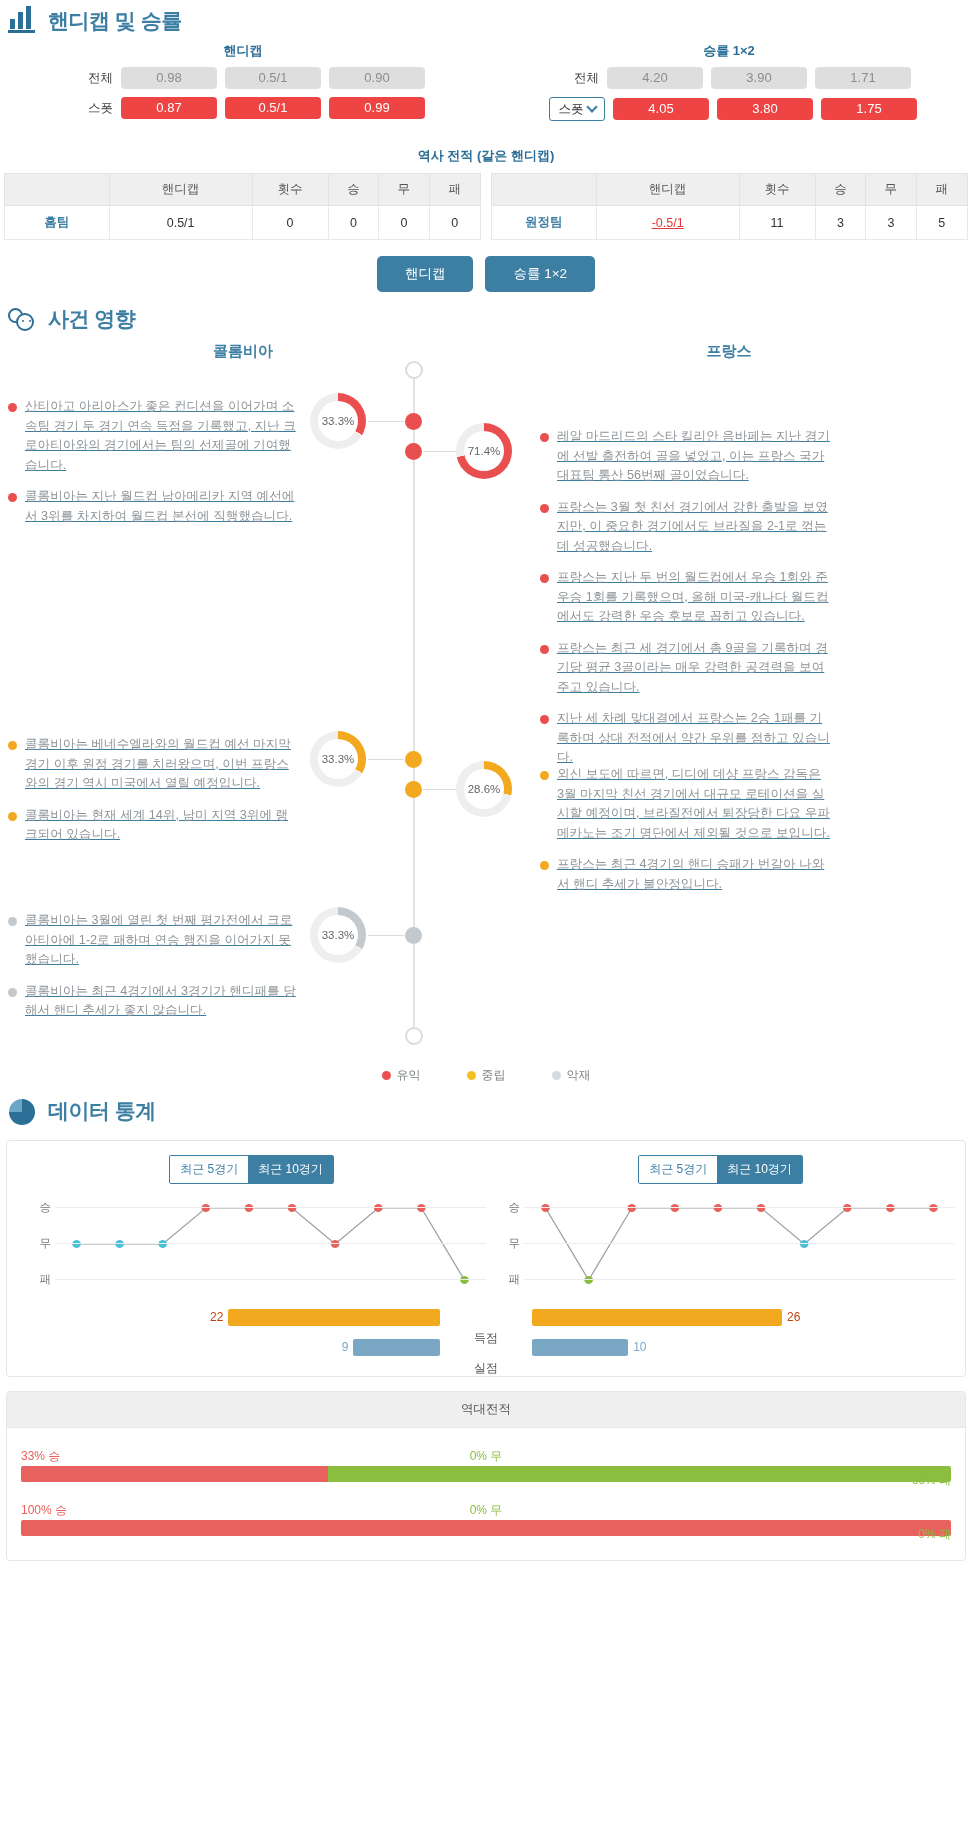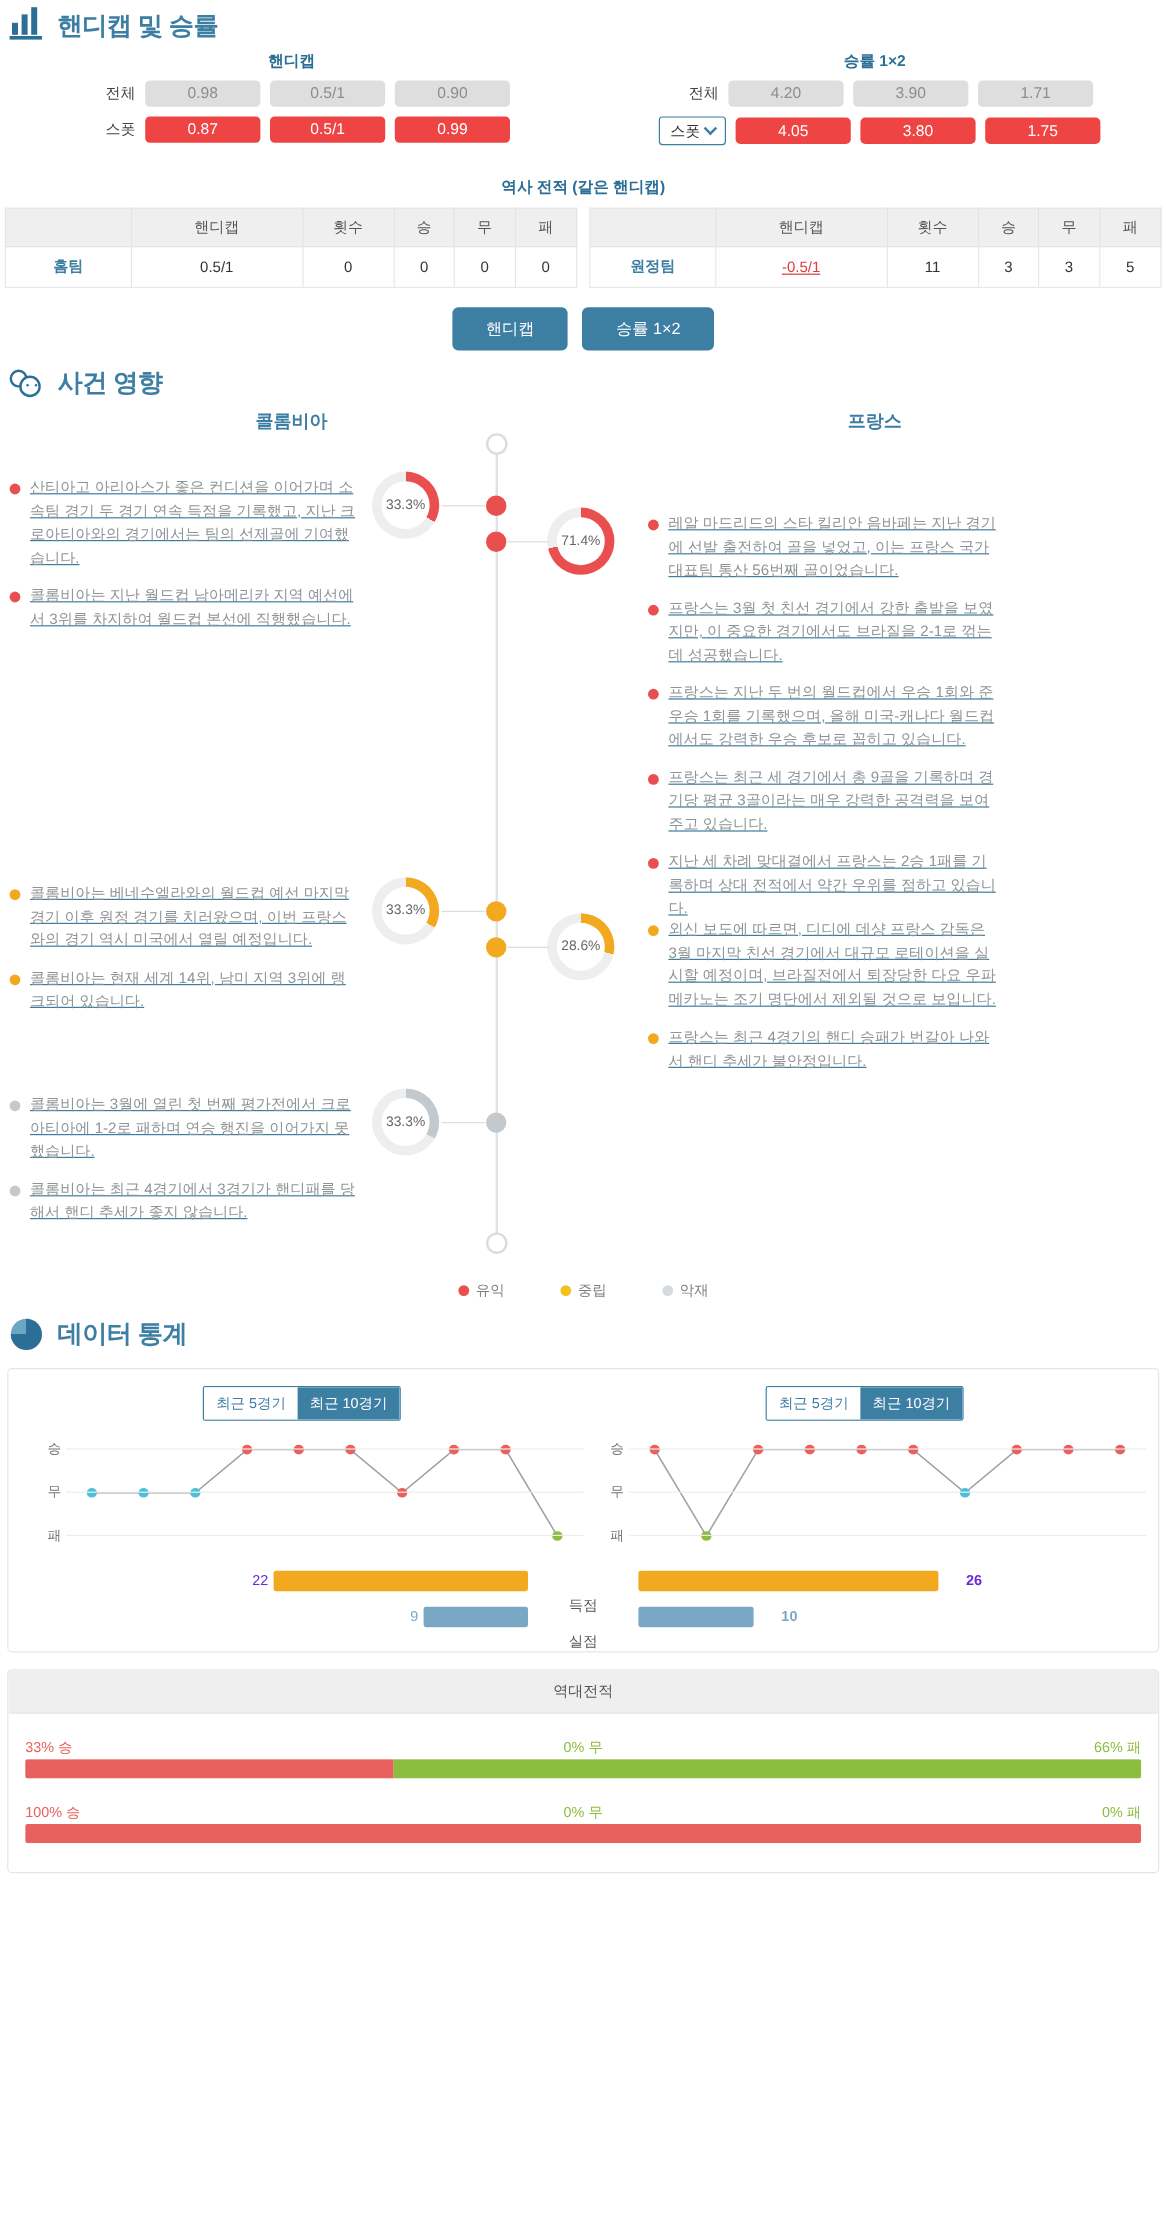--- a/index.html
+++ b/index.html
@@ -104,30 +104,30 @@
   .chart-half { width:50%; display:flex; }
   .axis { width:38px; position:relative; height:92px; }
   .axis span { position:absolute; right:4px; font-size:11.5px; color:#777;}
   .plot { flex:1; position:relative; height:92px; }
   .gl { position:absolute; left:0; right:0; height:1px; background:#ededed;}
 
   .goal-rows { margin-top:14px;}
   .goal-row { display:flex; align-items:center; height:22px; margin-bottom:8px;}
   .gl-left { width:calc(50% - 46px); display:flex; justify-content:flex-end; align-items:center; gap:5px;}
   .gl-mid { width:92px; text-align:center; font-size:12px; color:#555;margin-top:43px;}
-  .gl-right { width:calc(50% - 46px); display:flex; justify-content:flex-start; align-items:center; gap:23px;font-weight:bold;}
+  .gl-right { width:calc(50% - 46px); display:flex; justify-content:flex-start; align-items:center; gap:5px;}
   .gbar { height:17px; border-radius:2px;}
-  .gnum { font-size:12px; color:#6d28d9;}
+  .gnum { font-size:12px; color:#c2410c;}
   .gnum.blue { color:#7aa8c4;}
 
   .h2h-row { padding:6px 4px 14px;}
   .h2h-labels { display:flex; position:relative; height:18px; font-size:12px;}
   .h2h-labels .l { position:absolute; left:0; color:#e8615e;}
   .h2h-labels .c { position:absolute; left:50%; transform:translateX(-50%); color:#8bbd3f;}
-  .h2h-labels .r { position:absolute; right:0; color:#8bbd3f;}
+  .h2h-labels .r { position:absolute; right:0; color:#8bbd3f;margin-top:24px;}
   .h2h-bar { display:flex; height:16px; border-radius:2px; overflow:hidden; background:#eee;}
   .h2h-bar i { display:block; height:100%;}
 </style>
 </head>
 <body>
 
 <div class="section-head">
   <span class="ico ico-bars">
     <i></i>
       <i></i>

